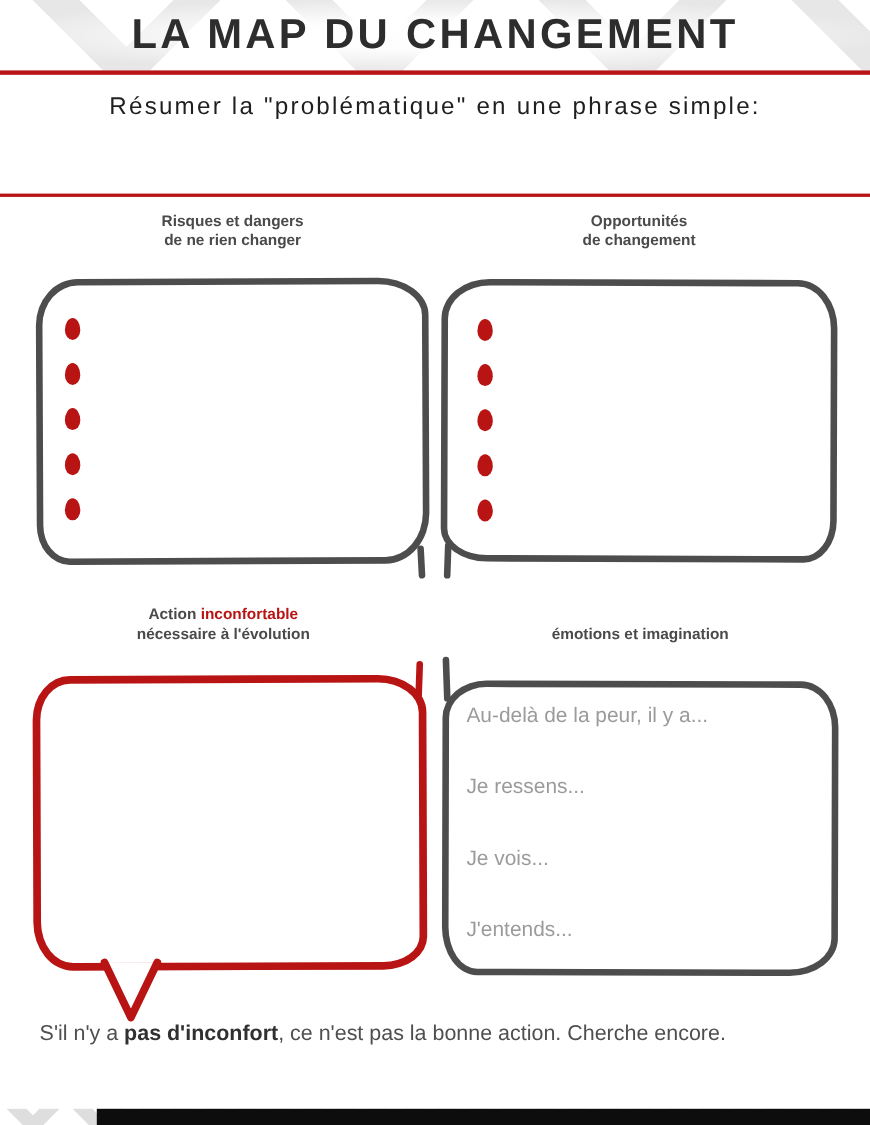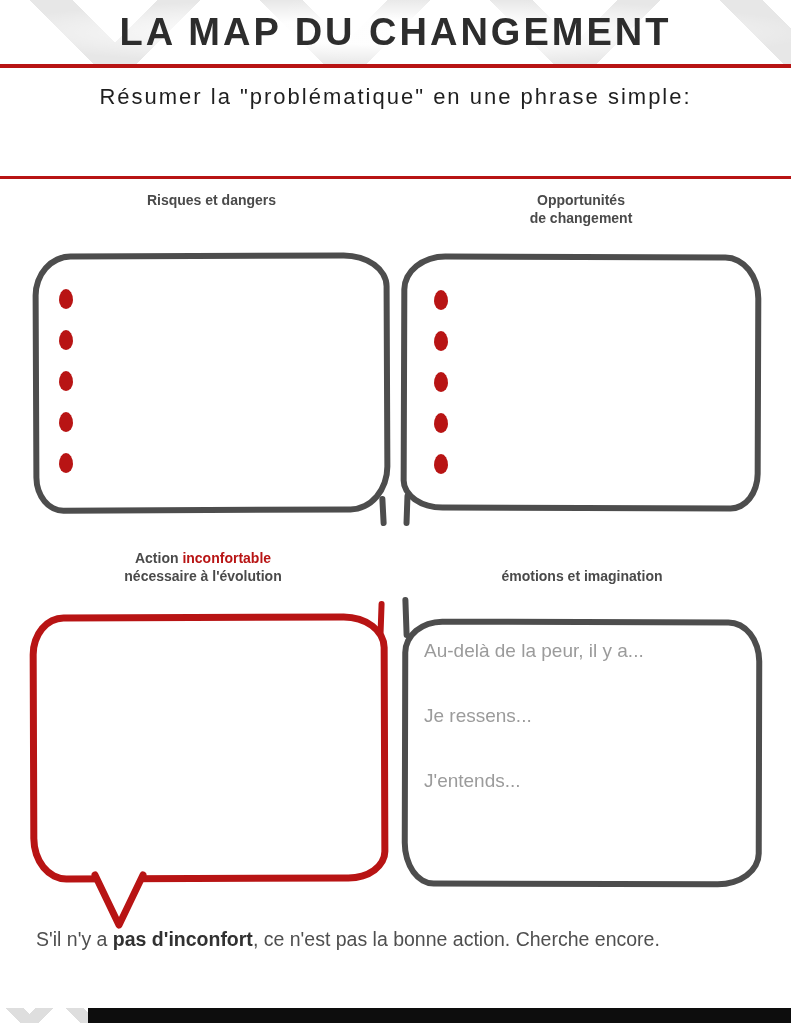--- a/index.html
+++ b/index.html
@@ -150,20 +150,21 @@
   <header class="banner">
     <h1>LA MAP DU CHANGEMENT</h1>
   </header>
   <div class="rule rule-top"></div>
 
   <p class="subtitle">Résumer la "problématique" en une phrase simple:</p>
   <div class="rule rule-answer"></div>
 
   <div class="heading h-tl">
     <span>Risques et dangers</span><br>
+    <span>de ne rien changer</span>
   </div>
   <div class="heading h-tr">
     <span>Opportunités</span><br>
     <span>de changement</span>
   </div>
   <div class="heading h-bl">
     <span>Action </span><span class="red-word">inconfortable</span><br>
     <span>nécessaire à l'évolution</span>
   </div>
   <div class="heading h-br">
@@ -192,20 +193,21 @@
     <span class="bullet"></span>
   <span class="bullet"></span>
       <span class="bullet"></span>
       <span class="bullet"></span>
       <span class="bullet"></span>
     </div>
 
   <div class="prompts">
     <div>Au-delà de la peur, il y a...</div>
     <div>Je ressens...</div>
+    <div>Je vois...</div>
     <div>J'entends...</div>
   </div>
 
   <svg class="tail" viewBox="0 0 58 62">
     <path d="M5 4 L29 54 L53 4" fill="#ffffff" stroke="#b81414" stroke-width="7" stroke-linecap="round" stroke-linejoin="round"></path>
   </svg>
 
   <div class="footer-note">
     <div><span>S'il n'y a </span><b>pas d'inconfort</b><span>, ce n'est pas la bonne action. Cherche encore.</span></div>
   </div>

